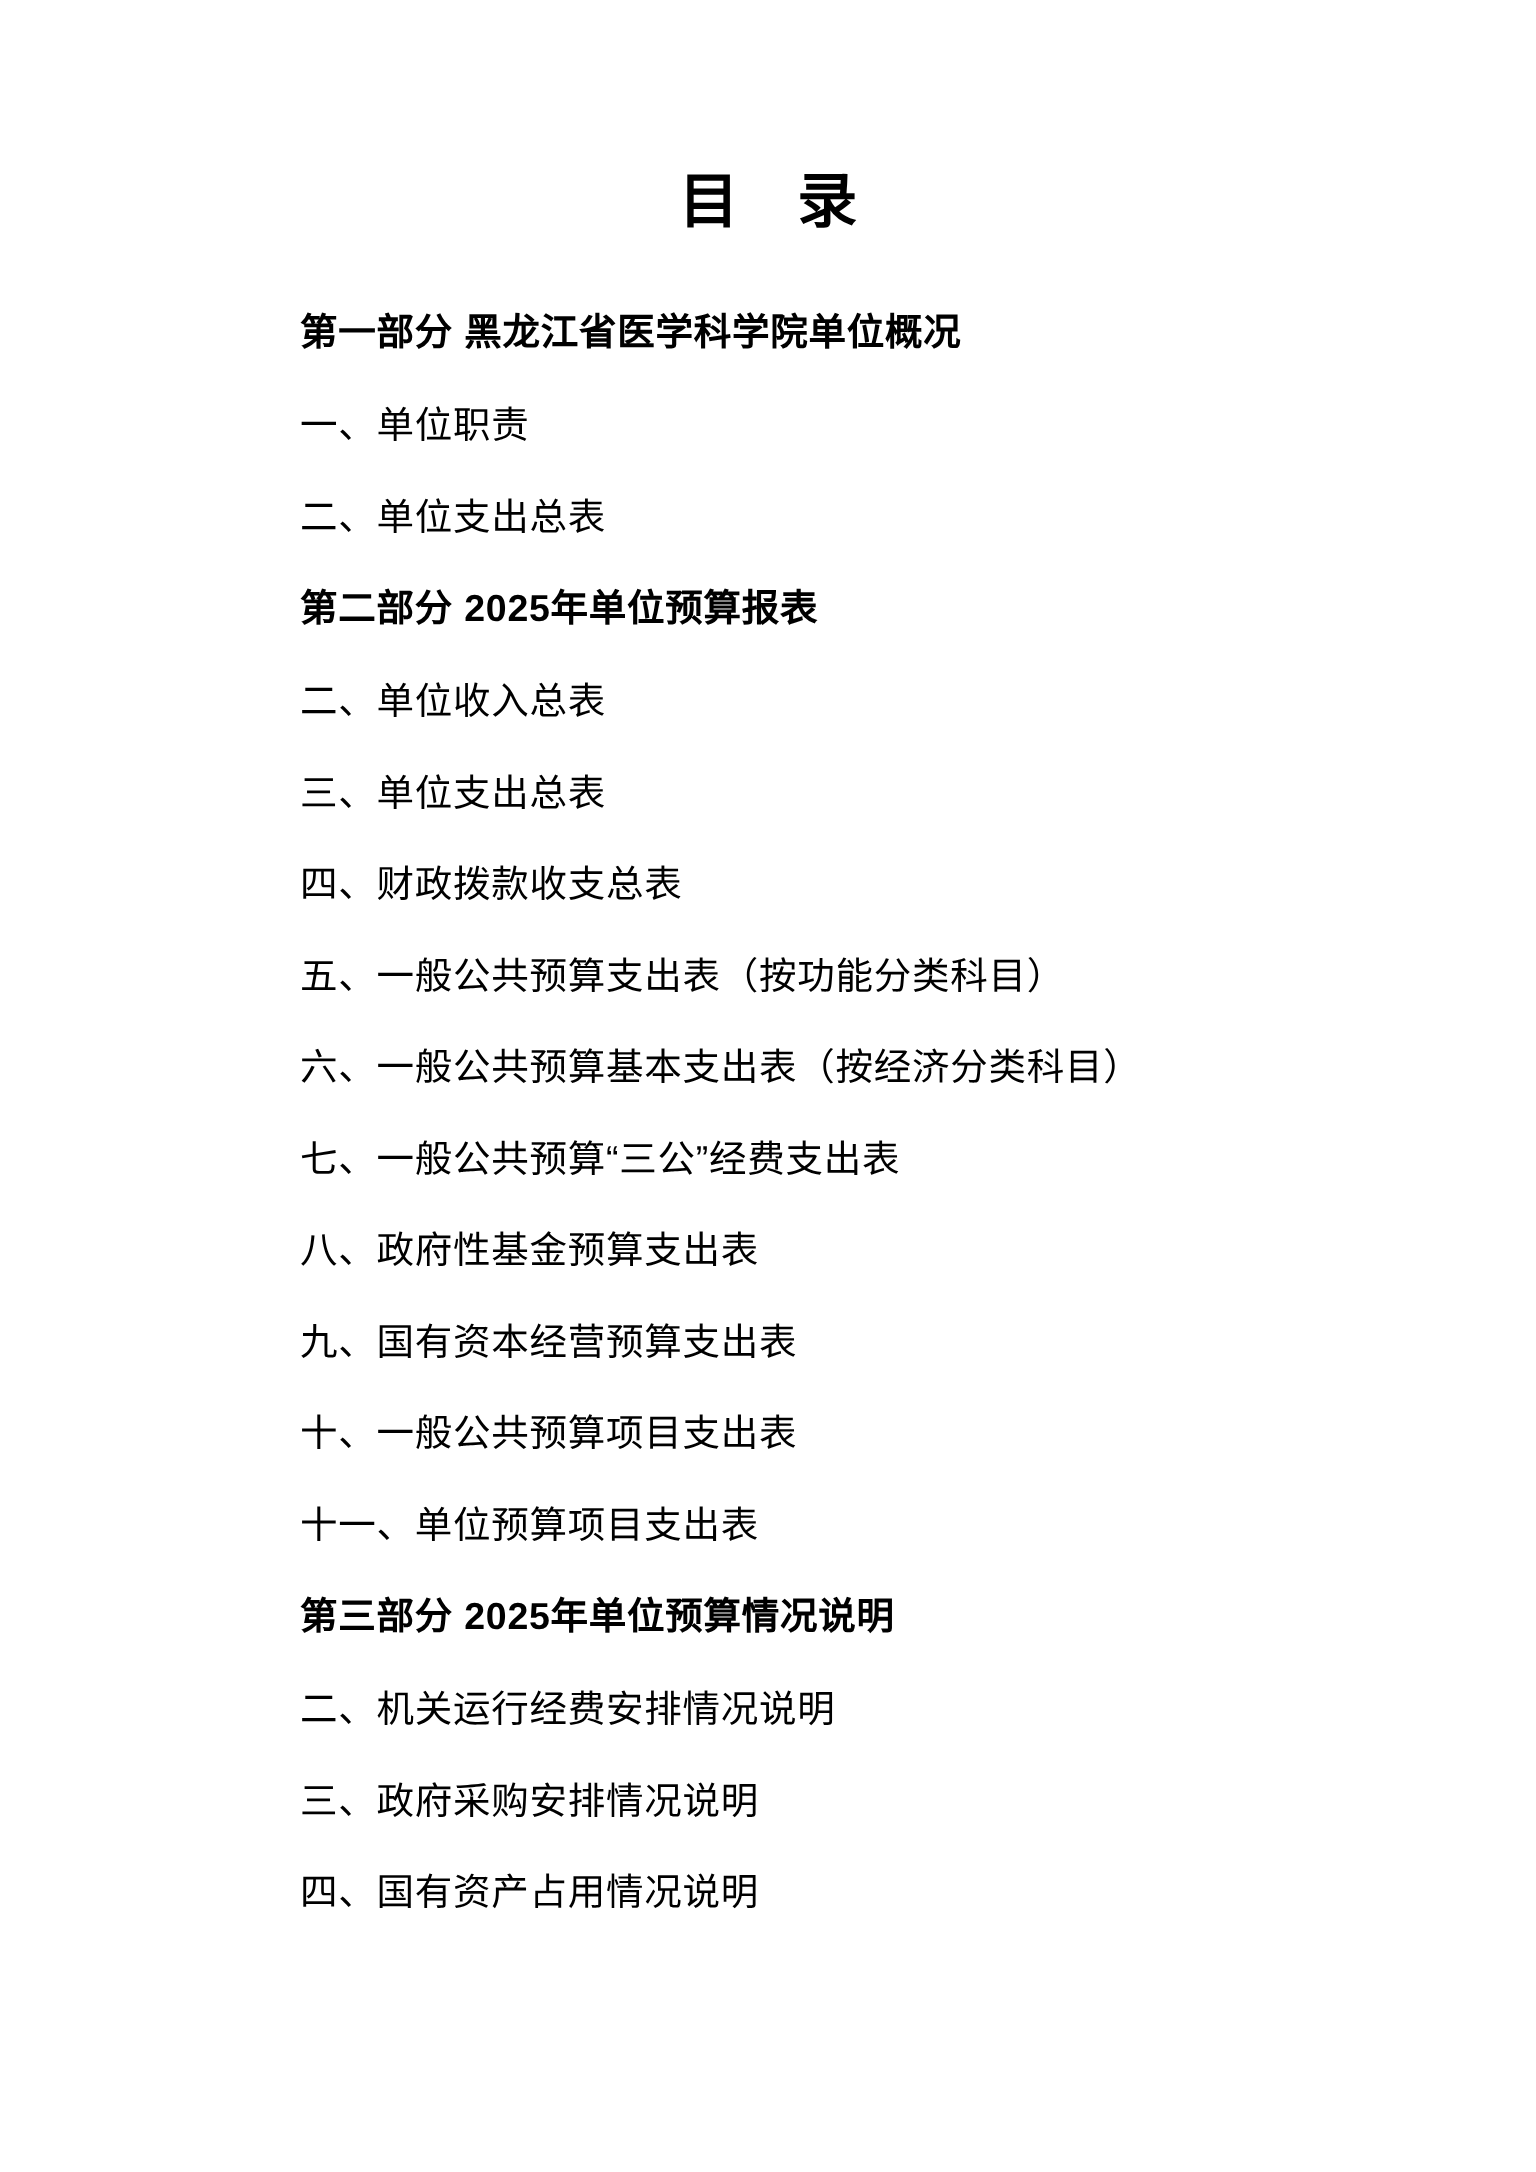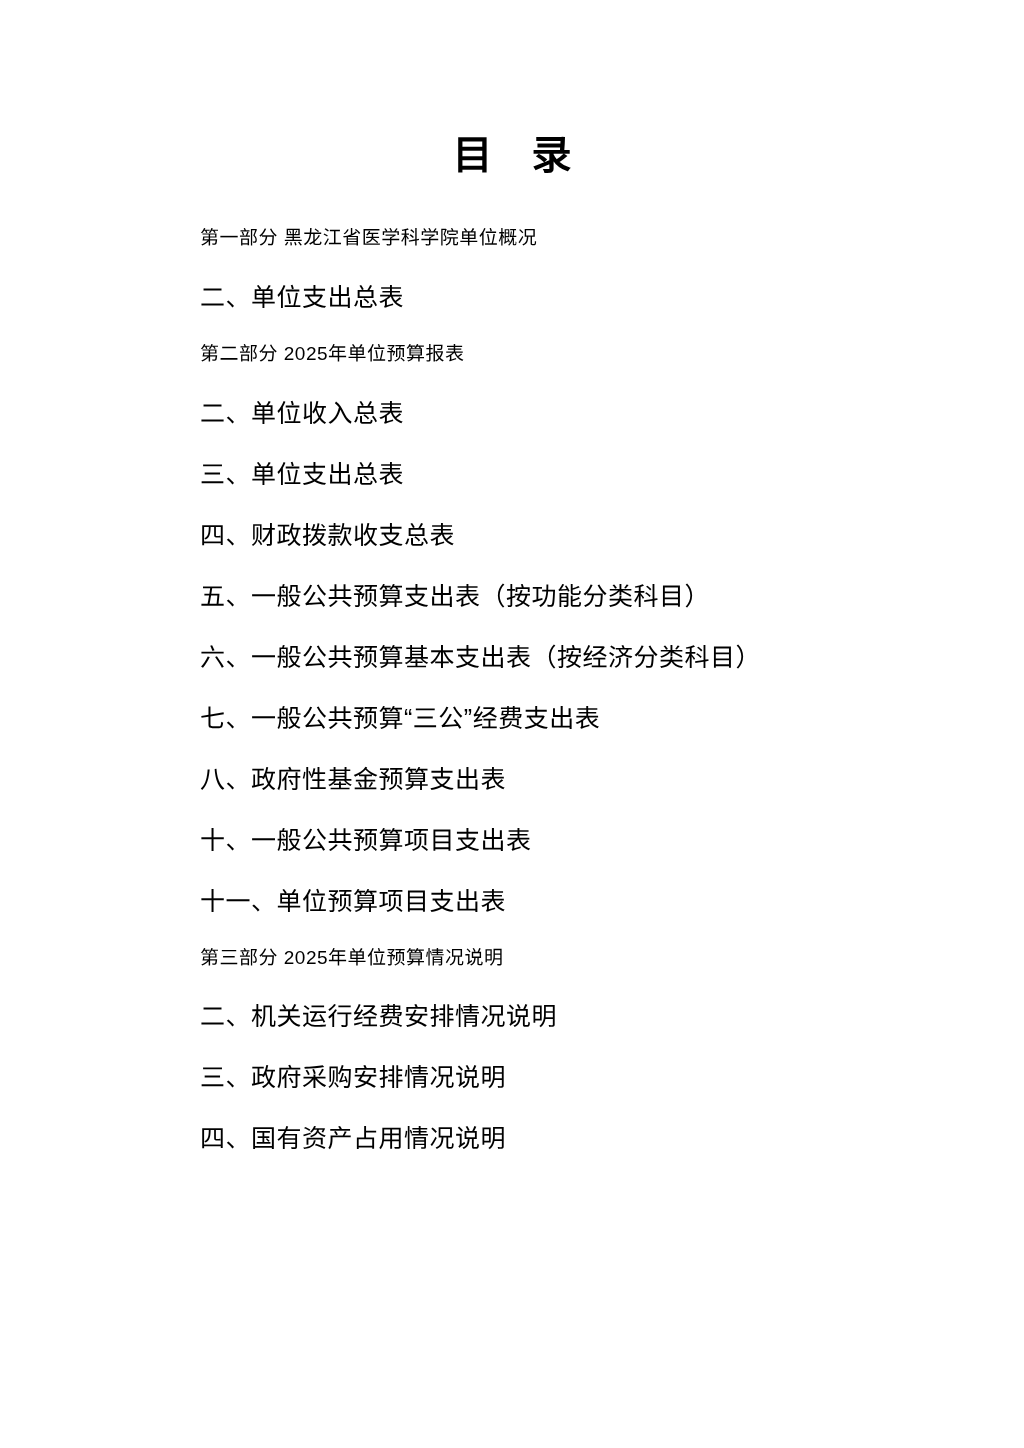--- a/index.html
+++ b/index.html
@@ -14,21 +14,20 @@
     color: #000000;
     -webkit-font-smoothing: antialiased;
   }
   .page {
     position: relative;
     width: 1024px;
     height: 1186px;
     box-sizing: border-box;
     padding: 16px 200px 0 200px;
     background: #ffffff;
-    margin-top: 20px;
   }
   .doc-title {
     text-align: center;
     font-size: 40px;
     font-weight: bold;
     letter-spacing: 14px;
     padding-top: 95px;
     margin: 0 0 48px 0;
     line-height: 1.2;
     text-indent: 14px;
@@ -38,46 +37,48 @@
     padding: 0;
     list-style: none;
   }
   .toc-entry {
     font-size: 25px;
     line-height: 1.2;
     margin: 0 0 31px 0;
     white-space: nowrap;
   }
   .toc-entry.level-part {
-    font-weight: normal;
-    font-size: 19px;
+    font-weight: bold;
+    font-size: 25px;
     letter-spacing: 0.5px;
     margin-bottom: 32px;
   }
   .toc-entry.level-item {
     font-weight: normal;
     letter-spacing: 0.5px;
   }
 </style>
 </head>
 <body>
 
 <div class="page">
   <h1 class="doc-title">目  录</h1>
   <ul class="toc" id="toc-list">
       <li class="toc-entry level-part">第一部分  黑龙江省医学科学院单位概况</li>
+      <li class="toc-entry level-item">一、单位职责</li>
       <li class="toc-entry level-item">二、单位支出总表</li>
       <li class="toc-entry level-part">第二部分  2025年单位预算报表</li>
       <li class="toc-entry level-item">二、单位收入总表</li>
       <li class="toc-entry level-item">三、单位支出总表</li>
       <li class="toc-entry level-item">四、财政拨款收支总表</li>
       <li class="toc-entry level-item">五、一般公共预算支出表（按功能分类科目）</li>
       <li class="toc-entry level-item">六、一般公共预算基本支出表（按经济分类科目）</li>
       <li class="toc-entry level-item">七、一般公共预算“三公”经费支出表</li>
       <li class="toc-entry level-item">八、政府性基金预算支出表</li>
+      <li class="toc-entry level-item">九、国有资本经营预算支出表</li>
       <li class="toc-entry level-item">十、一般公共预算项目支出表</li>
       <li class="toc-entry level-item">十一、单位预算项目支出表</li>
       <li class="toc-entry level-part">第三部分  2025年单位预算情况说明</li>
       <li class="toc-entry level-item">二、机关运行经费安排情况说明</li>
       <li class="toc-entry level-item">三、政府采购安排情况说明</li>
       <li class="toc-entry level-item">四、国有资产占用情况说明</li>
     </ul>
 </div>
 
 </body></html>

